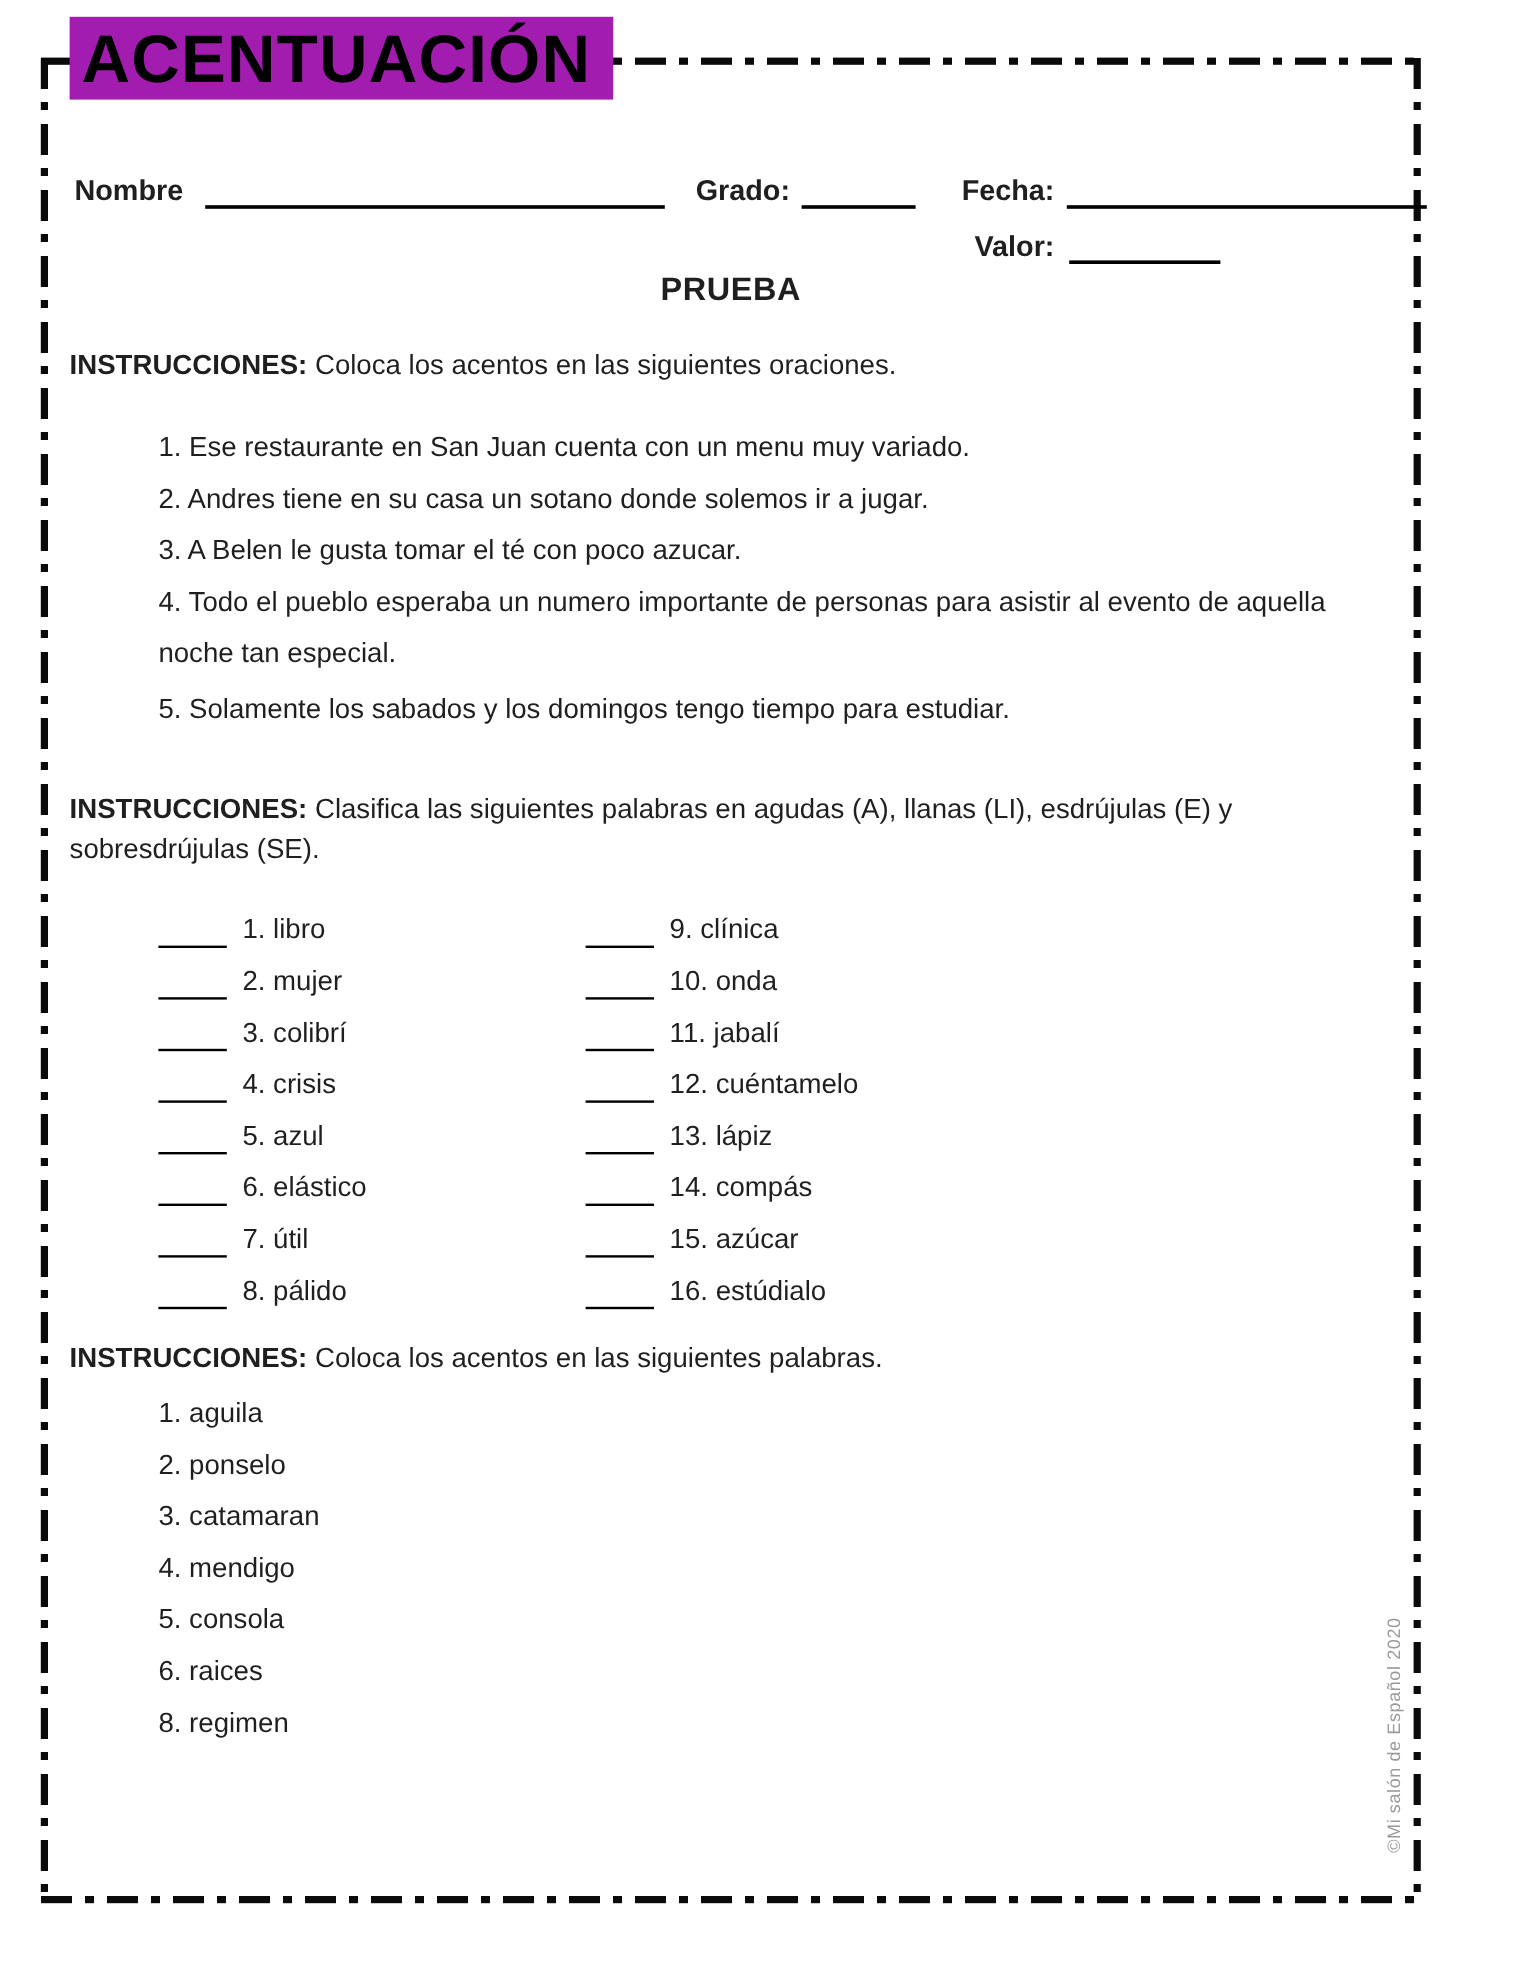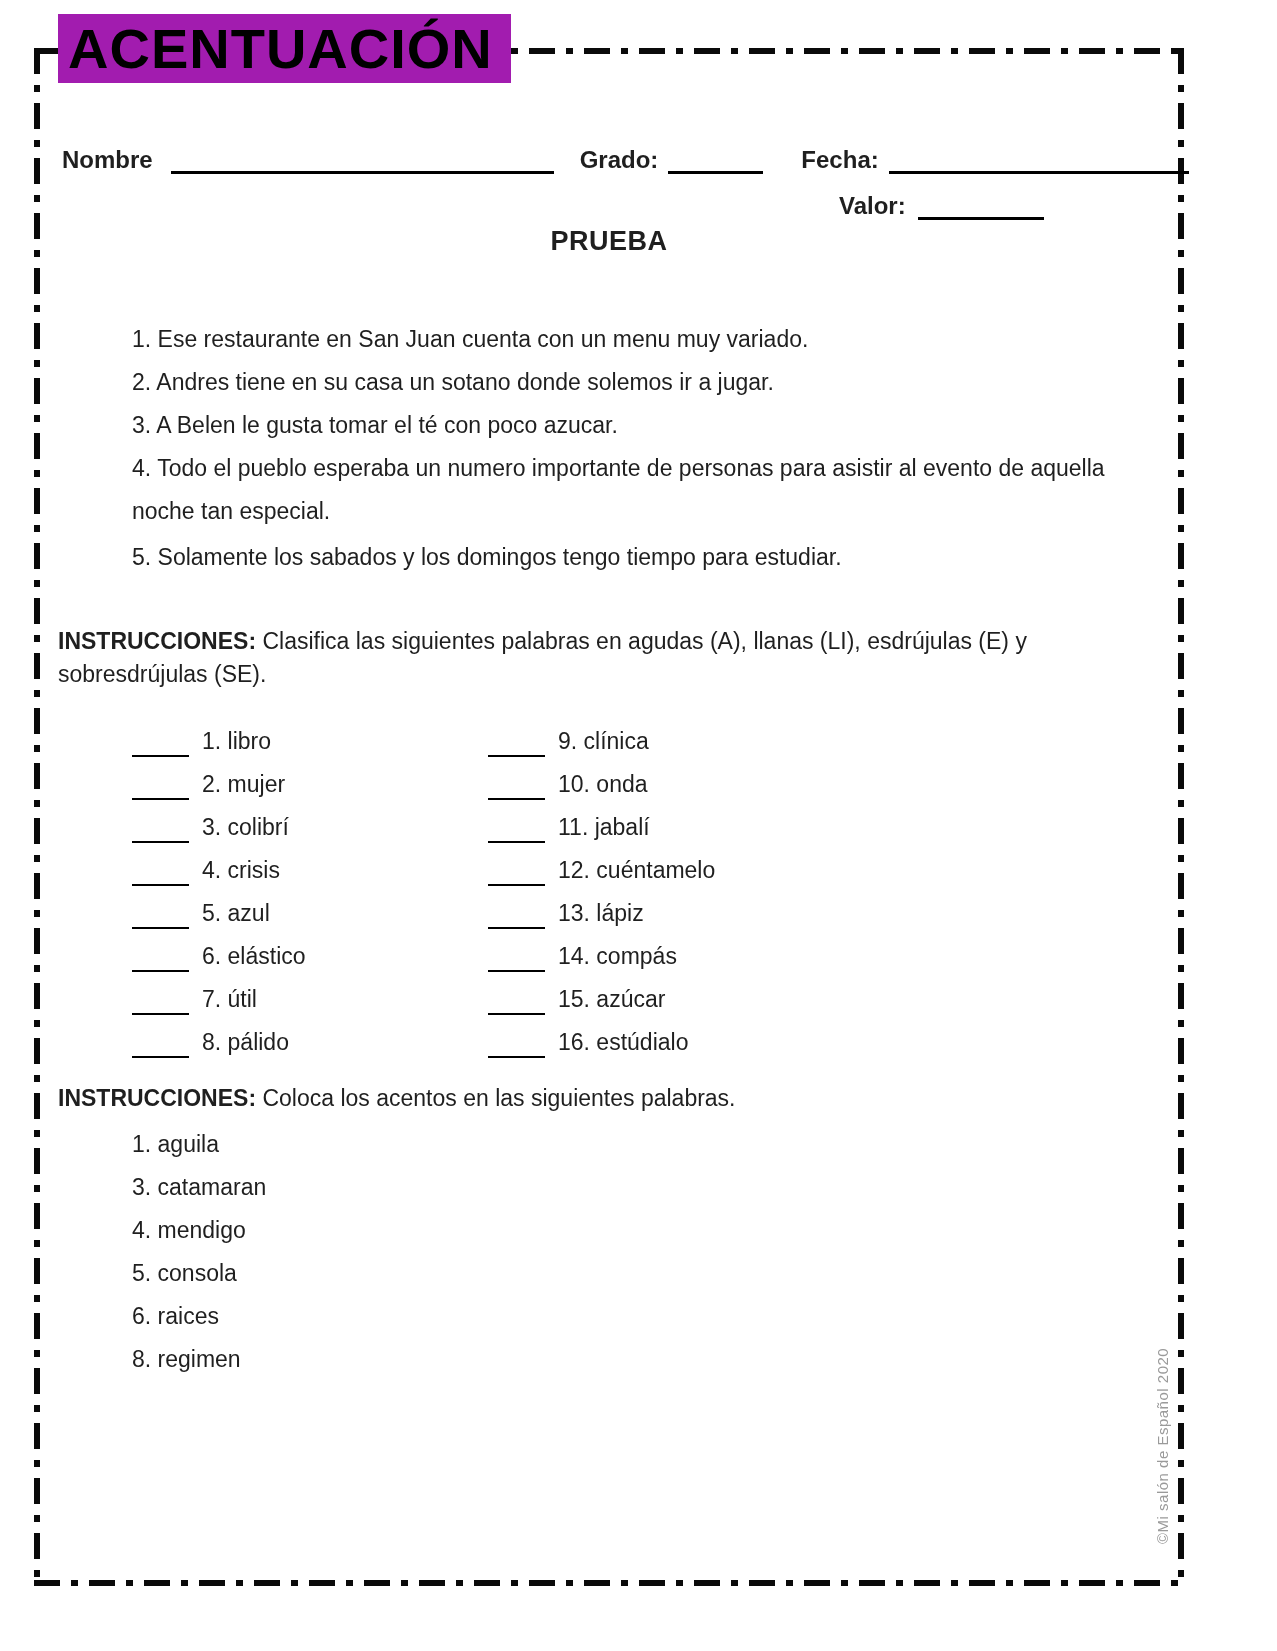--- a/index.html
+++ b/index.html
@@ -61,21 +61,21 @@
     font-weight: bold;
   }
   .form-row .wline.nombre { width: 383px; margin-left: 18px; }
   .form-row .lbl.grado    { margin-left: 26px; }
   .form-row .wline.grado  { width: 95px;  margin-left: 10px; }
   .form-row .lbl.fecha    { margin-left: 38px; }
   .form-row .wline.fecha  { width: 300px; margin-left: 10px; }
 
   .valor-row {
     position: absolute;
-    left: 839px; top: 192px;
+    left: 812px; top: 192px;
     display: flex;
     align-items: flex-end;
     font-size: 24px;
     font-weight: bold;
   }
   .valor-row .wline.valor { width: 126px; margin-left: 12px; }
 
   .prueba {
     position: absolute;
     left: 34px; top: 226px;
@@ -151,20 +151,21 @@
 
   <div class="valor-row">
     <span class="lbl valor">Valor:</span>
     <span class="wline valor"></span>
   </div>
 
   <div class="prueba">PRUEBA</div>
 
   <div class="content">
 
+    <p class="instr"><span class="instr-label">INSTRUCCIONES:</span> <span>Coloca los acentos en las siguientes oraciones.</span></p>
 
     <div class="sentences">
       <p class="sentence">1. Ese restaurante en San Juan cuenta con un menu muy variado.</p>
       <p class="sentence">2. Andres tiene en su casa un sotano donde solemos ir a jugar.</p>
       <p class="sentence">3. A Belen le gusta tomar el té con poco azucar.</p>
       <p class="sentence">4. Todo el pueblo esperaba un numero importante de personas para asistir al evento de aquella noche tan especial.</p>
       <p class="sentence gap-before">5. Solamente los sabados y los domingos tengo tiempo para estudiar.</p>
     </div>
 
     <div class="section-2">
@@ -236,20 +237,21 @@
           <span class="word-label">16. estúdialo</span>
         </div>
       </div>
     </div>
 
     <div class="section-3">
       <p class="instr"><span class="instr-label">INSTRUCCIONES:</span> <span>Coloca los acentos en las siguientes palabras.</span></p>
 
       <div class="word-list">
         <p>1. aguila</p>
+        <p>2. ponselo</p>
         <p>3. catamaran</p>
         <p>4. mendigo</p>
         <p>5. consola</p>
         <p>6. raices</p>
         <p>8. regimen</p>
       </div>
     </div>
 
   </div>
 

